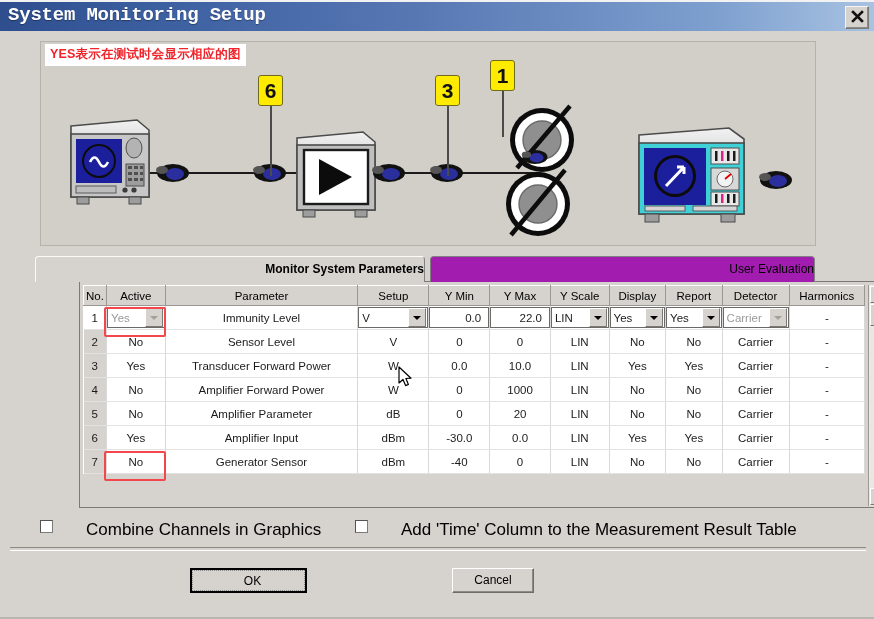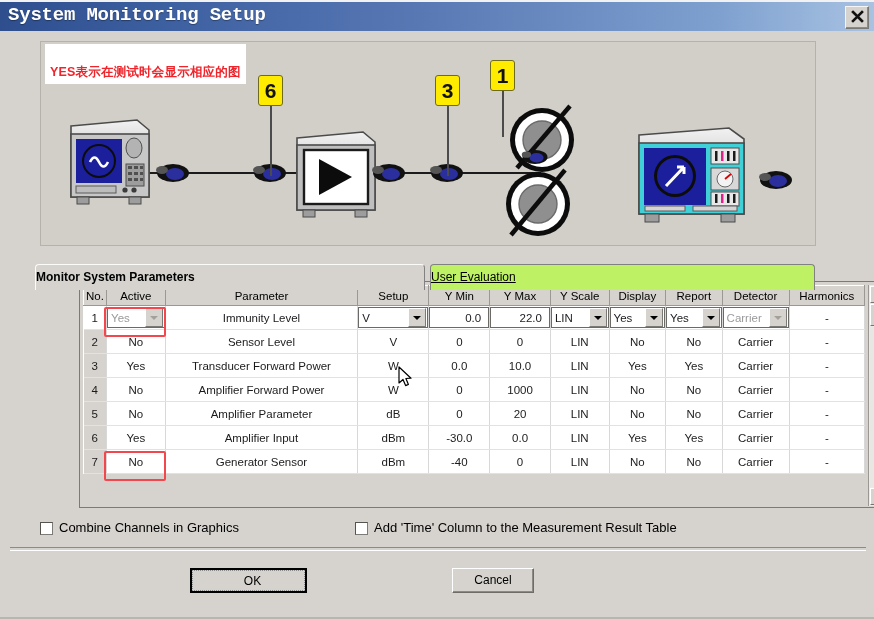--- a/index.html
+++ b/index.html
@@ -53,21 +53,21 @@
     background: #d2cfc8;
     border: 1px solid #b5b2ac;
     box-sizing: border-box;
   }
   #annotation-note {
     position: absolute; left: 4px; top: 2px;
     background: #ffffff;
     color: #f0242b;
     font-size: 12.5px;
     font-weight: bold;
-    padding: 20px 5px 3px 5px;
+    padding: 2px 5px 3px 5px;
     white-space: nowrap;
     letter-spacing: 0.2px;
     z-index: 6;
   }
   .badge {
     position: absolute;
     width: 25px; height: 31px;
     background: #ffeb00;
     border: 1.5px solid #6e6a20;
     border-radius: 3px;
@@ -83,39 +83,39 @@
     position: absolute;
     width: 1.5px;
     background: #4b4b4b;
     z-index: 4;
   }
   svg#diagram-svg { position:absolute; left:0; top:0; }
 
   
   #tabstrip { position: absolute; left: 35px; top: 256px; width: 810px; height: 26px; }
   .tab {
-    position: absolute; top: 8px; height: 26px;
+    position: absolute; top: 0; height: 26px;
     background: #d6d3ce;
     border: 1px solid #818181;
     border-bottom: none;
     border-radius: 4px 4px 0 0;
     box-sizing: border-box;
-    text-align: left;
+    text-align: right;
     font-size: 12px;
     color: #000;
     line-height: 25px;
     cursor: pointer;
   }
   #tab-monitor {
     left: 0; width: 390px;
     font-weight: bold;
     border-top-color: #fbfbfa; border-left-color: #fbfbfa;
     z-index: 3;
   }
-  #tab-user { left: 395px; width: 385px; z-index: 2; background:#bef264;text-decoration:underline; }
+  #tab-user { left: 395px; width: 385px; z-index: 2; background:#a21caf; }
 
   
   #table-frame {
     position: absolute; left: 35px; top: 281px;
     width: 810px; height: 227px;
     background: #d6d3ce;
     border: 1px solid #7c7a76;
     border-top-color:#7c7a76;
     box-sizing: border-box;
     padding: 3px;
@@ -218,21 +218,21 @@
     position:absolute; left:1px; top: 19px;
     width: 17px; height: 22px;
     background:#d6d3ce;
     border:1px solid #767471;
     border-top-color:#ffffff; border-left-color:#ffffff;
     box-sizing:border-box; cursor: pointer;
   }
   #sb-track { position:absolute; left:1px; top:42px; right:1px; bottom:19px; background:#e9e7e3; }
 
   
-  .chk-row { position: absolute; display:flex; align-items:flex-end; font-size: 13px; color:#000; cursor: pointer; }
+  .chk-row { position: absolute; display:flex; align-items:flex-start; font-size: 17px; color:#000; cursor: pointer; gap: 27px; }
   .chk {
     width: 11px; height: 11px;
     background:#ffffff;
     border:1px solid #7d7b77;
     border-top-color:#55534f; border-left-color:#55534f;
     margin-right: 6px;
     flex: none;
   }
   #divider-line {
     position: absolute; left: 10px; top: 547px; width: 856px; height: 2px;

